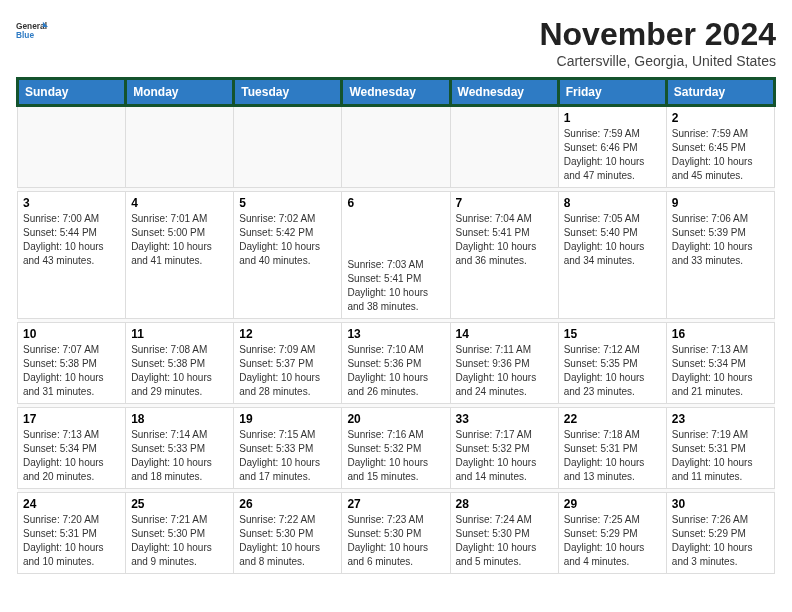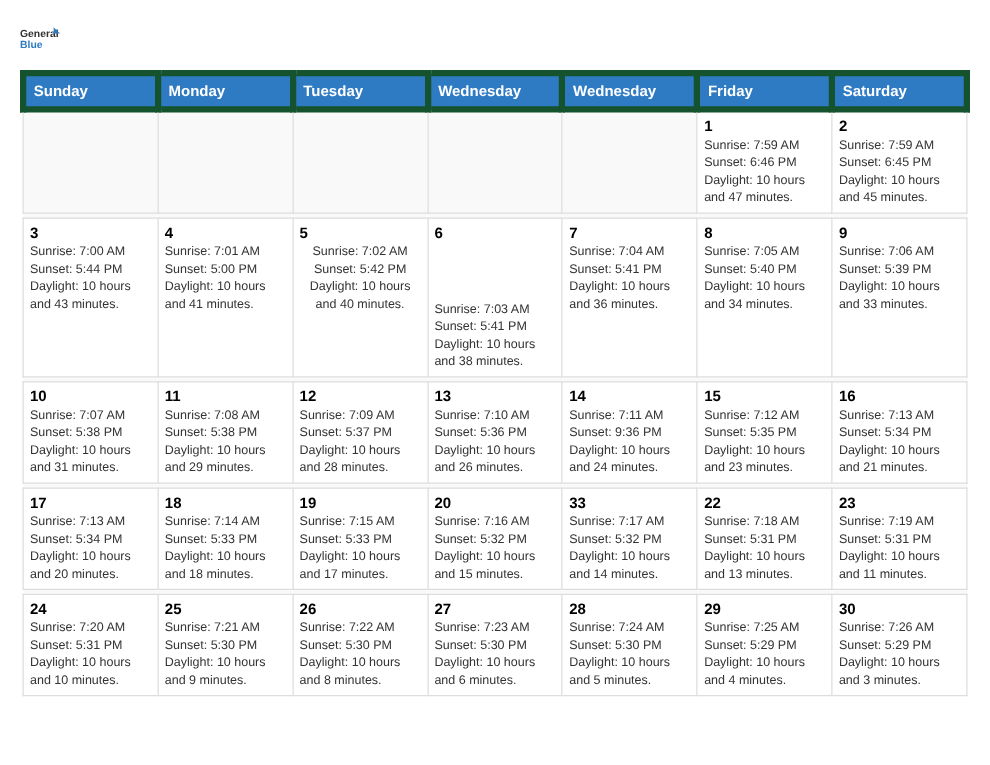--- a/index.html
+++ b/index.html
@@ -37,21 +37,21 @@
       width: 100%;
       border-collapse: collapse;
     }
     .calendar th {
       background-color: #2e7bc4;
       color: white;
       text-align: left;
       padding: 5px 6px;
       font-size: 12px;
       font-weight: bold;
-      border: 5px solid #14532d;
+      border: 3px solid #14532d;
     }
     .calendar td {
       vertical-align: top;
       padding: 4px 5px;
       font-size: 10.5px;
       border: 1px solid #ddd;
       width: 108px;
       min-height: 80px;
       background: #fff;
     }
@@ -83,20 +83,24 @@
 <body>
 
 <div class="header-area">
   <div class="logo">
   <svg width="32" height="32" viewBox="0 0 50 40" xmlns="http://www.w3.org/2000/svg">
     <text x="0" y="16" font-size="13" font-weight="bold" fill="#333" font-family="Arial">General</text>
     <text x="0" y="30" font-size="13" font-weight="bold" fill="#2e7bc4" font-family="Arial">Blue</text>
     <polygon points="42,4 50,12 42,12" fill="#2e7bc4"></polygon>
   </svg>
 </div>
+  <div class="title-area">
+    <div class="month-title">November 2024</div>
+    <div class="location">Cartersville, Georgia, United States</div>
+  </div>
 </div>
 
 <table class="calendar">
   <thead>
     <tr>
       <th>Sunday</th>
       <th>Monday</th>
       <th>Tuesday</th>
       <th>Wednesday</th>
       <th>Wednesday</th>
@@ -145,21 +149,21 @@
         </td>
         <td>
           <span class="day-num">4</span>
           <div class="day-info" style="white-space: pre-line;">Sunrise: 7:01 AM
 Sunset: 5:00 PM
 Daylight: 10 hours
 and 41 minutes.</div>
         </td>
         <td>
           <span class="day-num">5</span>
-          <div class="day-info" style="white-space: pre-line; text-align: center;">Sunrise: 7:02 AM
+          <div class="day-info" style="white-space: pre-line;">Sunrise: 7:02 AM
 Sunset: 5:42 PM
 Daylight: 10 hours
 and 40 minutes.</div>
         </td>
         <td>
           <span class="day-num">6</span>
           <div class="day-info" style="white-space: pre-line; margin-top: 48px;">Sunrise: 7:03 AM
 Sunset: 5:41 PM
 Daylight: 10 hours
 and 38 minutes.</div>

